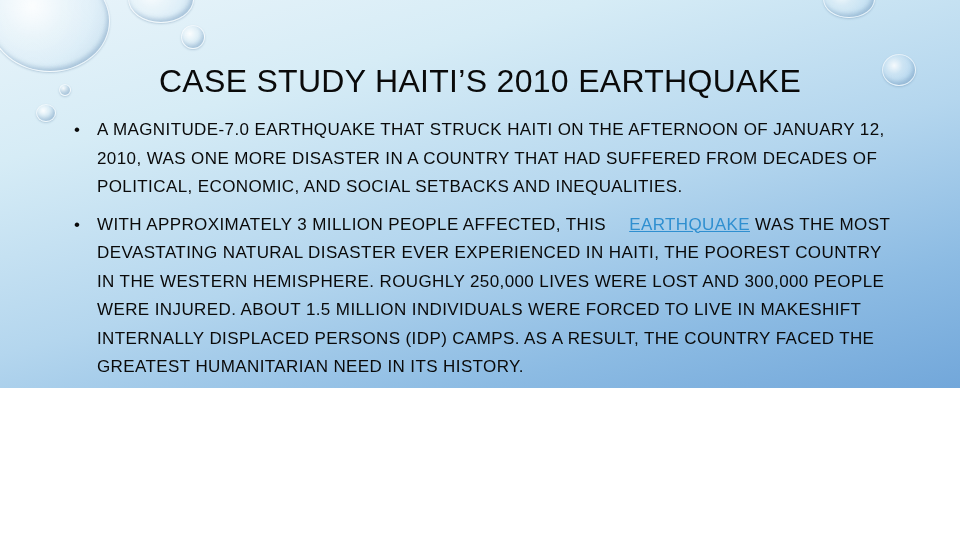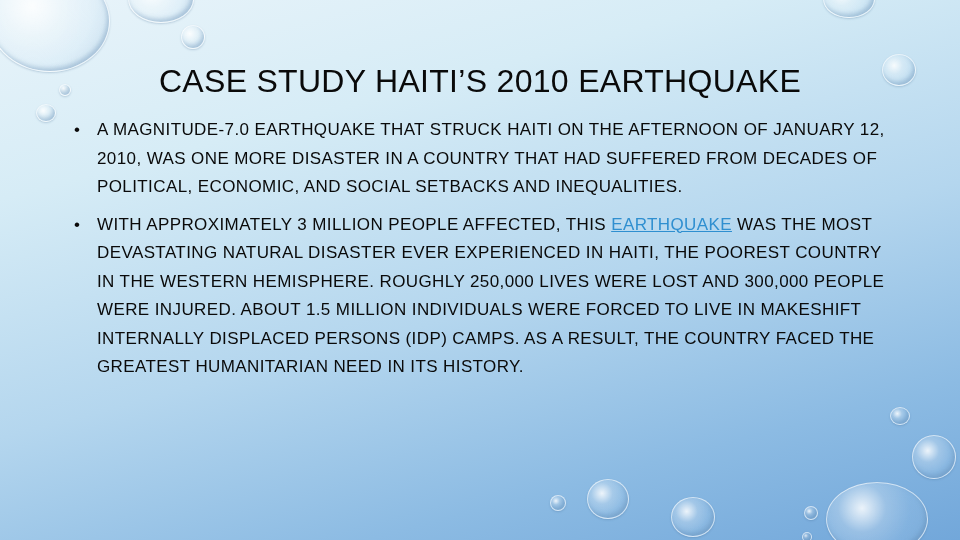--- a/index.html
+++ b/index.html
@@ -1,35 +1,35 @@
 <!DOCTYPE html>
 <html><head>
 <meta charset="utf-8">
 <style>
   html, body { margin:0; padding:0; }
   body { width:960px; height:540px; overflow:hidden; }
   .slide {
-    position:relative; width:960px; height:540px; overflow:hidden;
+    position:relative; width:960px; height:388px; overflow:hidden;
     background: linear-gradient(165deg, #e9f4fa 0%, #d6ecf6 25%, #b4d6ee 55%, #8cbbe3 80%, #72a7da 100%);
     font-family: "Liberation Sans", sans-serif; color:#0a0a0a;
   }
   .bubble {
     position:absolute; border-radius:50%;
     background: radial-gradient(circle at 35% 35%, rgba(255,255,255,0.85) 0%, rgba(255,255,255,0.25) 30%, rgba(200,225,245,0.15) 60%, rgba(140,180,215,0.35) 100%);
     box-shadow: inset -2px -3px 4px rgba(90,130,170,0.35), 0 1px 2px rgba(60,100,140,0.25);
     border:1px solid rgba(255,255,255,0.6);
   }
   .title {
     position:absolute; left:0; width:960px; top:63px; text-align:center;
     font-size:32px; letter-spacing:0.3px; font-weight:normal;
   }
   .content { position:absolute; left:74px; top:116px; width:820px; }
   .bullet { position:relative; padding-left:23px; font-size:17px; line-height:28.5px; letter-spacing:0.4px; margin-bottom:9px; }
   .bullet .dot { position:absolute; left:0; top:0; }
-  .link { color:#2f8fd0; text-decoration:underline; }
+  .link { color:#2f8fd0; text-decoration:underline;margin-left:18px; }
 </style>
 </head>
 <body>
 
 <div class="slide">
 
   <div class="bubble" style="left:-10px;top:-30px;width:118px;height:100px;"></div>
   <div class="bubble" style="left:128px;top:-25px;width:64px;height:46px;"></div>
   <div class="bubble" style="left:181px;top:25px;width:22px;height:22px;"></div>
   <div class="bubble" style="left:59px;top:84px;width:10px;height:10px;"></div>

